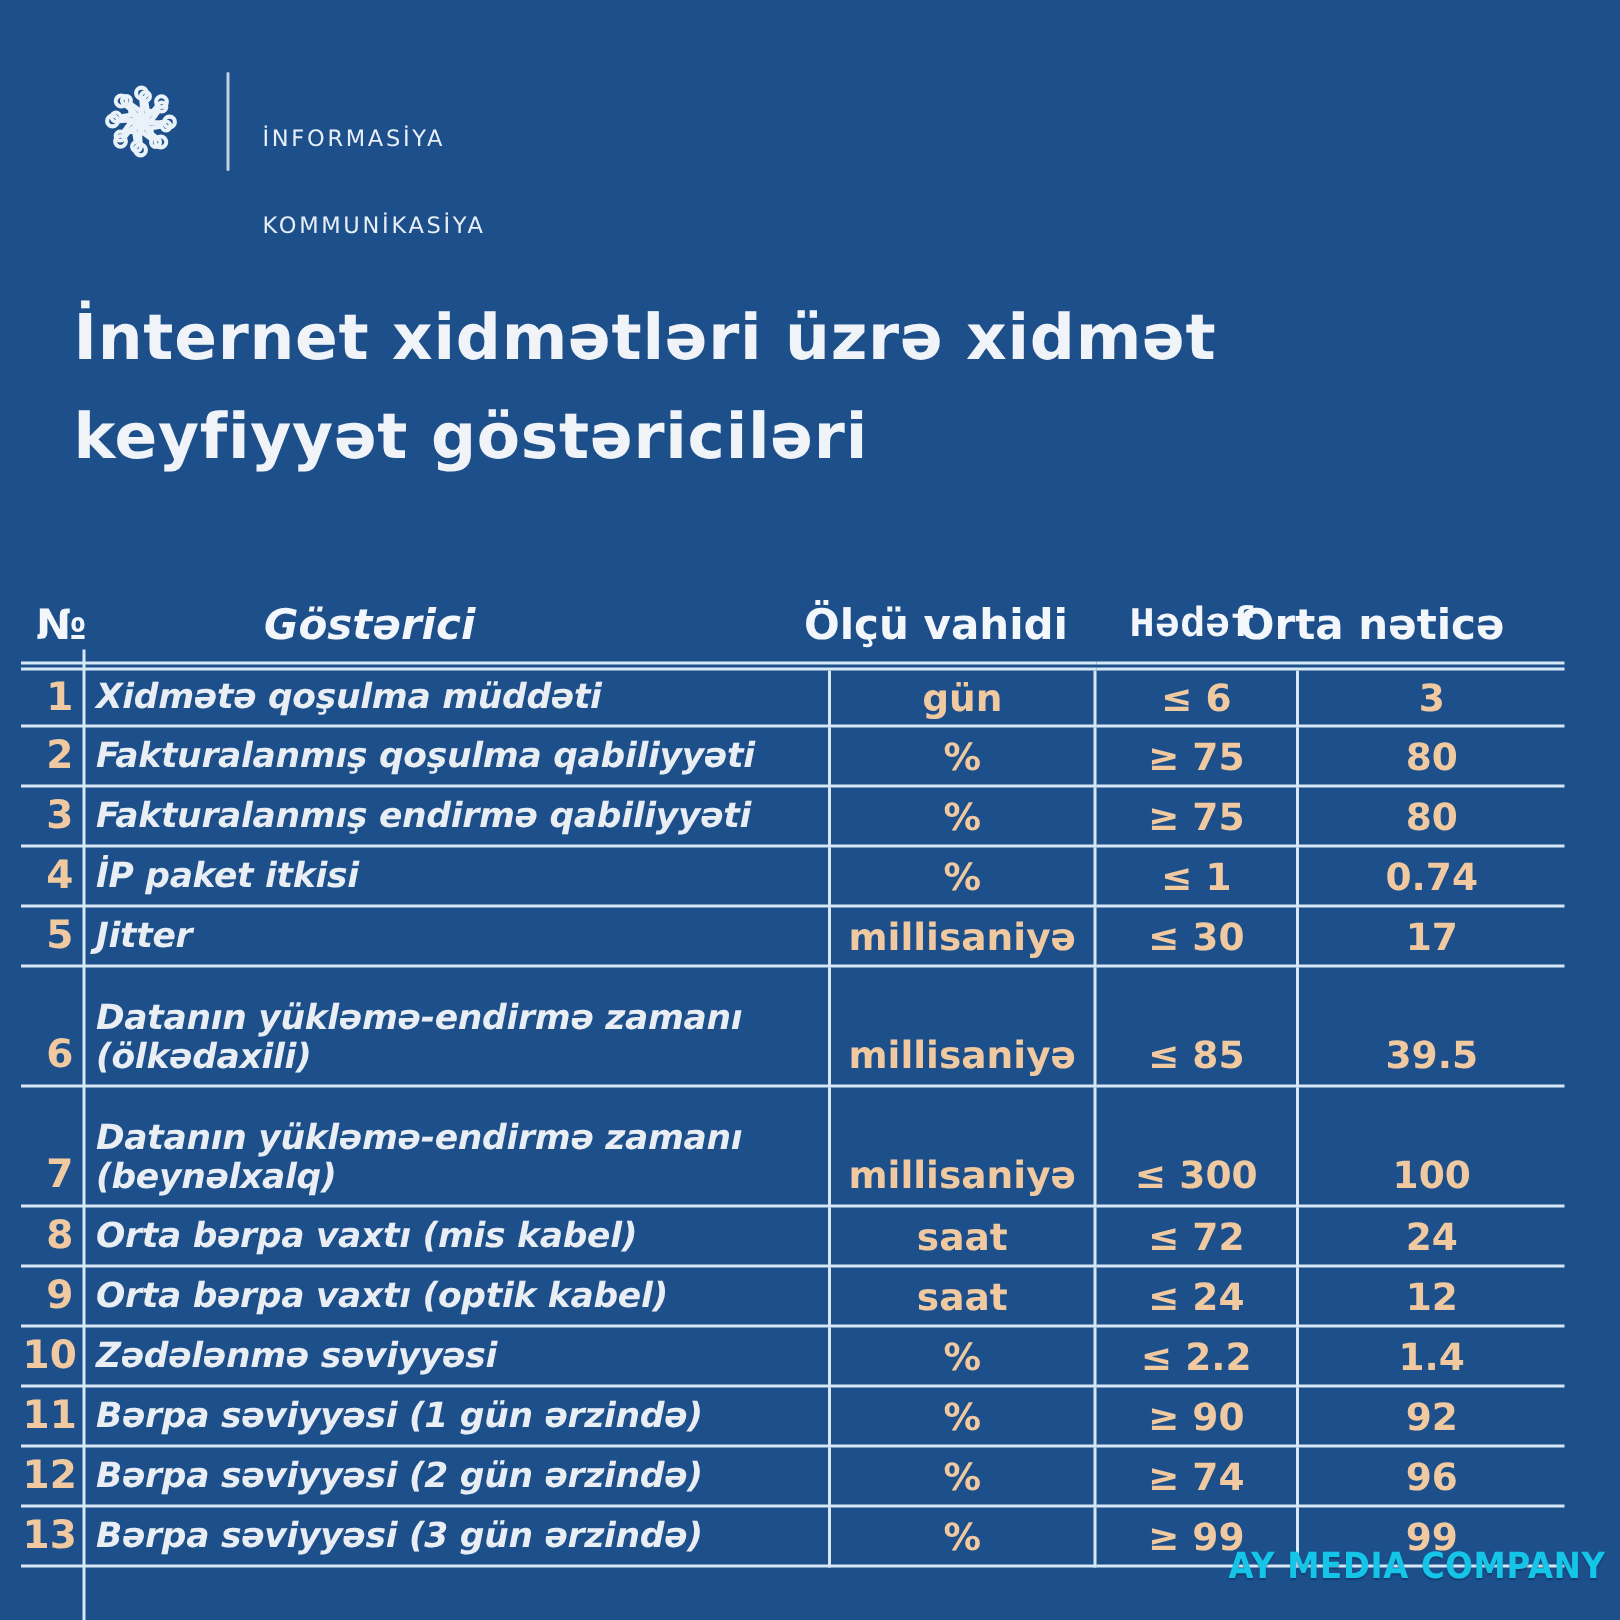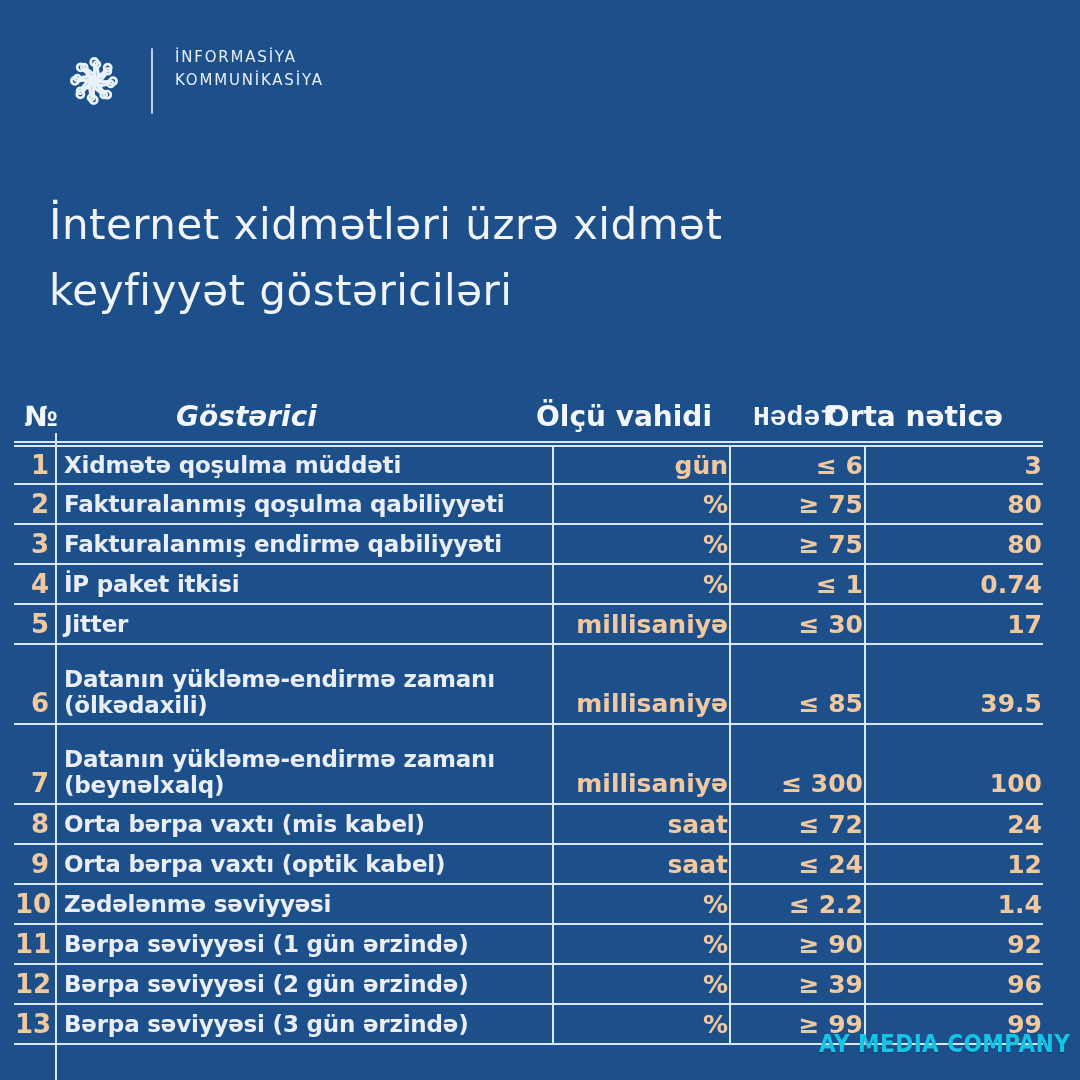--- a/index.html
+++ b/index.html
@@ -15,24 +15,24 @@
     background:var(--background);
     font-family:"DejaVu Sans","Liberation Sans",sans-serif;
     color:var(--text_light);
   }
   
   .logo-icon{position:absolute;left:56px;top:42px;width:76px;height:78px;}
   .logo-divider{position:absolute;left:151px;top:48px;width:2px;height:66px;
     background:rgba(233,241,249,.8);border-radius:2px;}
   .logo-text{position:absolute;left:175px;top:46px;font-size:15px;line-height:22.5px;
     letter-spacing:1.8px;color:#e7eef7;font-weight:normal;white-space:nowrap;}
-  .logo-text span{display:block;}
+  .logo-text span{display:block;margin-top:35px;}
   
   .title{position:absolute;left:49px;top:192px;font-size:42px;line-height:66px;
-    font-weight:normal;color:#f0f4f9;letter-spacing:.5px;}
+    font-weight:bold;color:#f0f4f9;letter-spacing:.5px;}
   .title div{white-space:nowrap;}
   
   .qtable{position:absolute;left:14px;top:376px;width:1029px;border-collapse:collapse;
     table-layout:fixed;}
   .qtable col.c1{width:42px;}
   .qtable col.c2{width:497px;}
   .qtable col.c3{width:177px;}
   .qtable col.c4{width:135px;}
   .qtable col.c5{width:178px;}
   .qtable th{height:57px;vertical-align:bottom;padding:0 0 8px 0;font-size:28px;
@@ -44,22 +44,22 @@
   .qtable th.h-target span{position:relative;left:-28px;font-family:Liberation Mono, monospace;}
   .qtable th.h-result span{position:relative;left:-40px;margin-top:24px;}
   .qtable thead th{border-bottom:6px double var(--line);}
   .qtable td{border-bottom:2px solid var(--line);vertical-align:middle;
     font-weight:bold;overflow:visible;}
   .qtable tbody tr{height:40px;}
   .qtable tbody tr.tall{height:80px;}
   .qtable tbody tr.tall td{vertical-align:bottom;padding-bottom:5px;}
   td.c-no{text-align:right;padding-right:7px;color:var(--accent);font-size:26px;}
   td.c-name{padding-left:8px;color:#e9eef4;font-size:23px;letter-spacing:-.2px;
-    white-space:pre-line;border-right:2px solid var(--line);}
-  td.c-unit,td.c-target,td.c-result{text-align:right;color:var(--accent);font-size:25px;margin-left:16px;}
+    white-space:pre-line;border-right:2px solid var(--line);font-style:italic;}
+  td.c-unit,td.c-target,td.c-result{text-align:center;color:var(--accent);font-size:25px;margin-left:16px;}
   td.c-unit{border-right:2px solid var(--line);}
   td.c-target{border-right:2px solid var(--line);}
   
   .no-col-line{position:absolute;left:55px;top:433px;width:2px;height:647px;
     background:var(--line);}
   
   .watermark{position:absolute;right:10px;top:1030px;font-size:24px;font-weight:bold;
     color:var(--watermark);transform:scaleX(.9);transform-origin:right center;
     letter-spacing:.5px;white-space:nowrap;text-shadow:0 1px 1px rgba(8,40,80,.45);}
 </style>
@@ -195,21 +195,21 @@
     <td class="c-no">11</td>
     <td class="c-name">Bərpa səviyyəsi (1 gün ərzində)</td>
     <td class="c-unit">%</td>
     <td class="c-target">≥ 90</td>
     <td class="c-result">92</td>
   </tr>
       <tr>
     <td class="c-no">12</td>
     <td class="c-name">Bərpa səviyyəsi (2 gün ərzində)</td>
     <td class="c-unit">%</td>
-    <td class="c-target">≥ 39</td>
+    <td class="c-target">≥ 74</td>
     <td class="c-result">96</td>
   </tr>
       <tr>
     <td class="c-no">13</td>
     <td class="c-name">Bərpa səviyyəsi (3 gün ərzində)</td>
     <td class="c-unit">%</td>
     <td class="c-target">≥ 99</td>
     <td class="c-result">99</td>
   </tr>
     </tbody>

